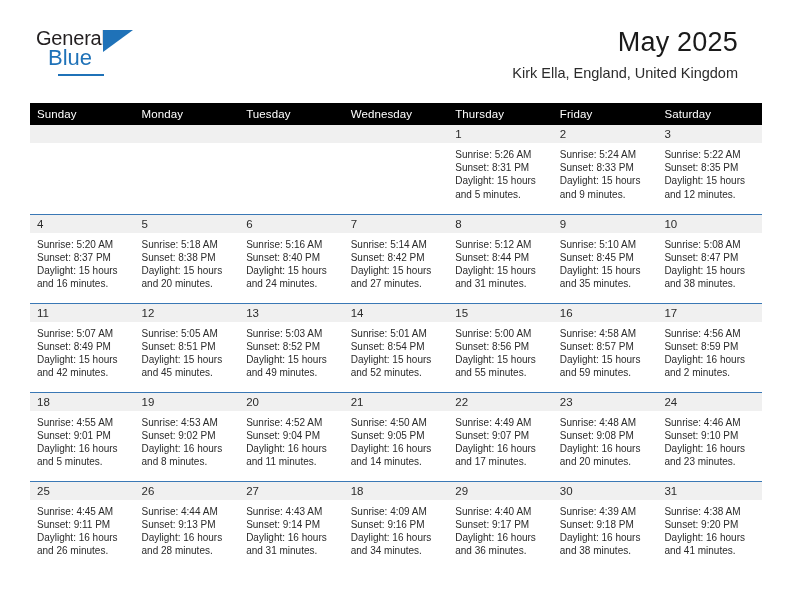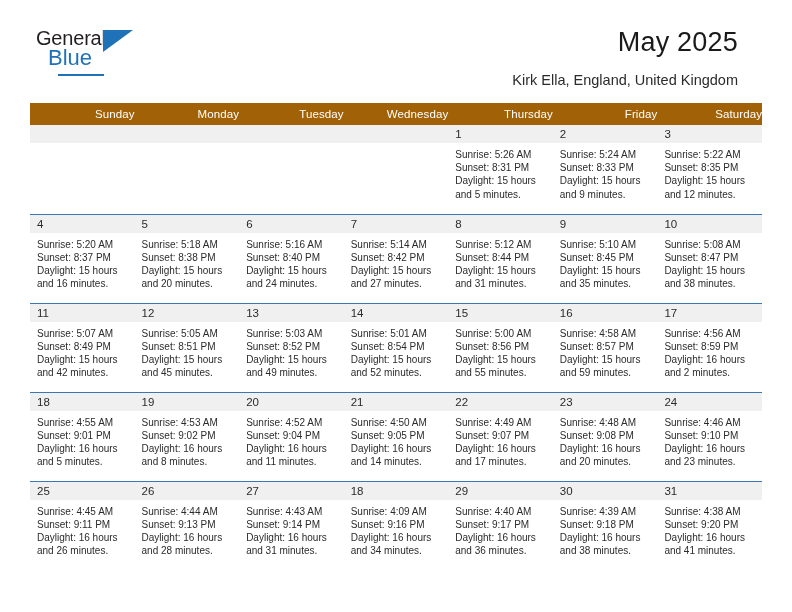--- a/index.html
+++ b/index.html
@@ -73,35 +73,35 @@
     font-size: 27px;
     font-weight: normal;
     color: #1a1a1a;
     line-height: 32px;
     letter-spacing: 0.2px;
   }
   .cal-subtitle {
     font-size: 14.5px;
     color: #2b2b2b;
     line-height: 22px;
-    margin-top: 11px;
+    margin-top: 4px;
   }
 
   
   .cal {
     width: 732px;
     border-collapse: collapse;
     table-layout: fixed;
   }
   .cal th {
-    background: #a16207;
+    background: #000000;
     color: #ffffff;
     font-size: 11.5px;
     font-weight: normal;
-    text-align: right;
+    text-align: left;
     padding: 5px 0 5px 7px;
     height: 21px;
     letter-spacing: 0.1px;
   }
   .cal td {
     vertical-align: top;
     padding: 0;
     border-top: 1px solid #3a78b5;
     height: 89px;
     background: #ffffff;

